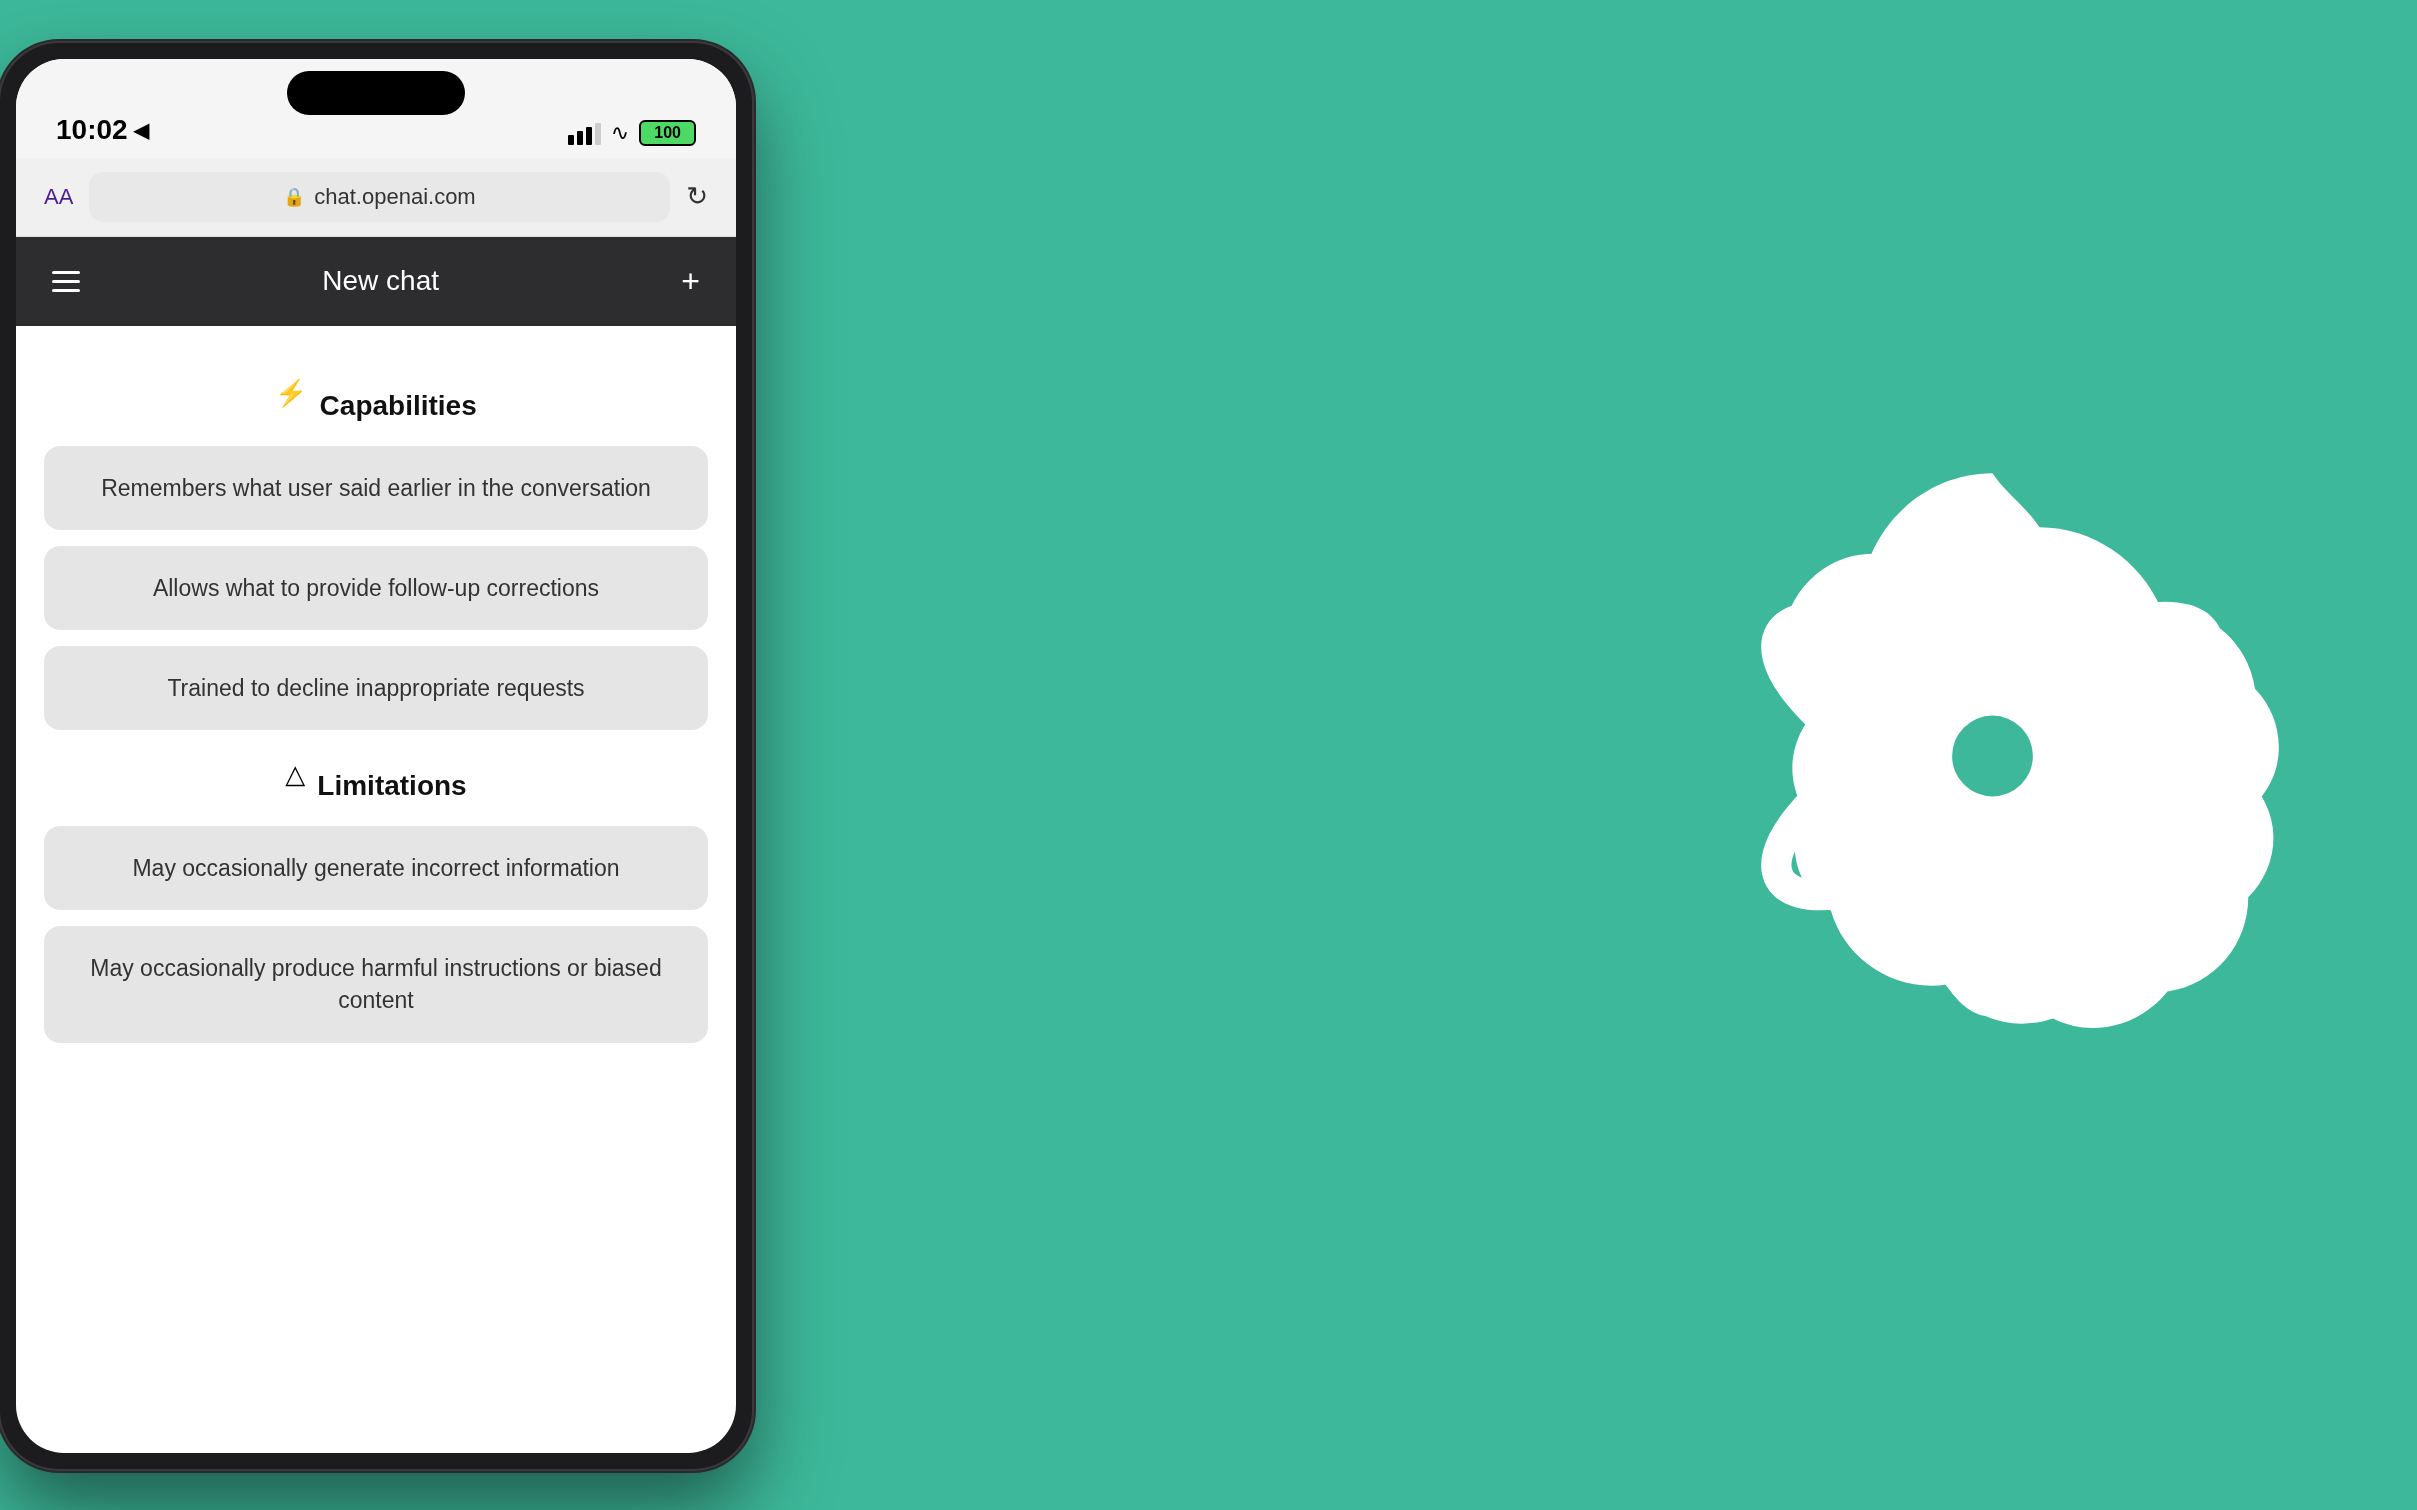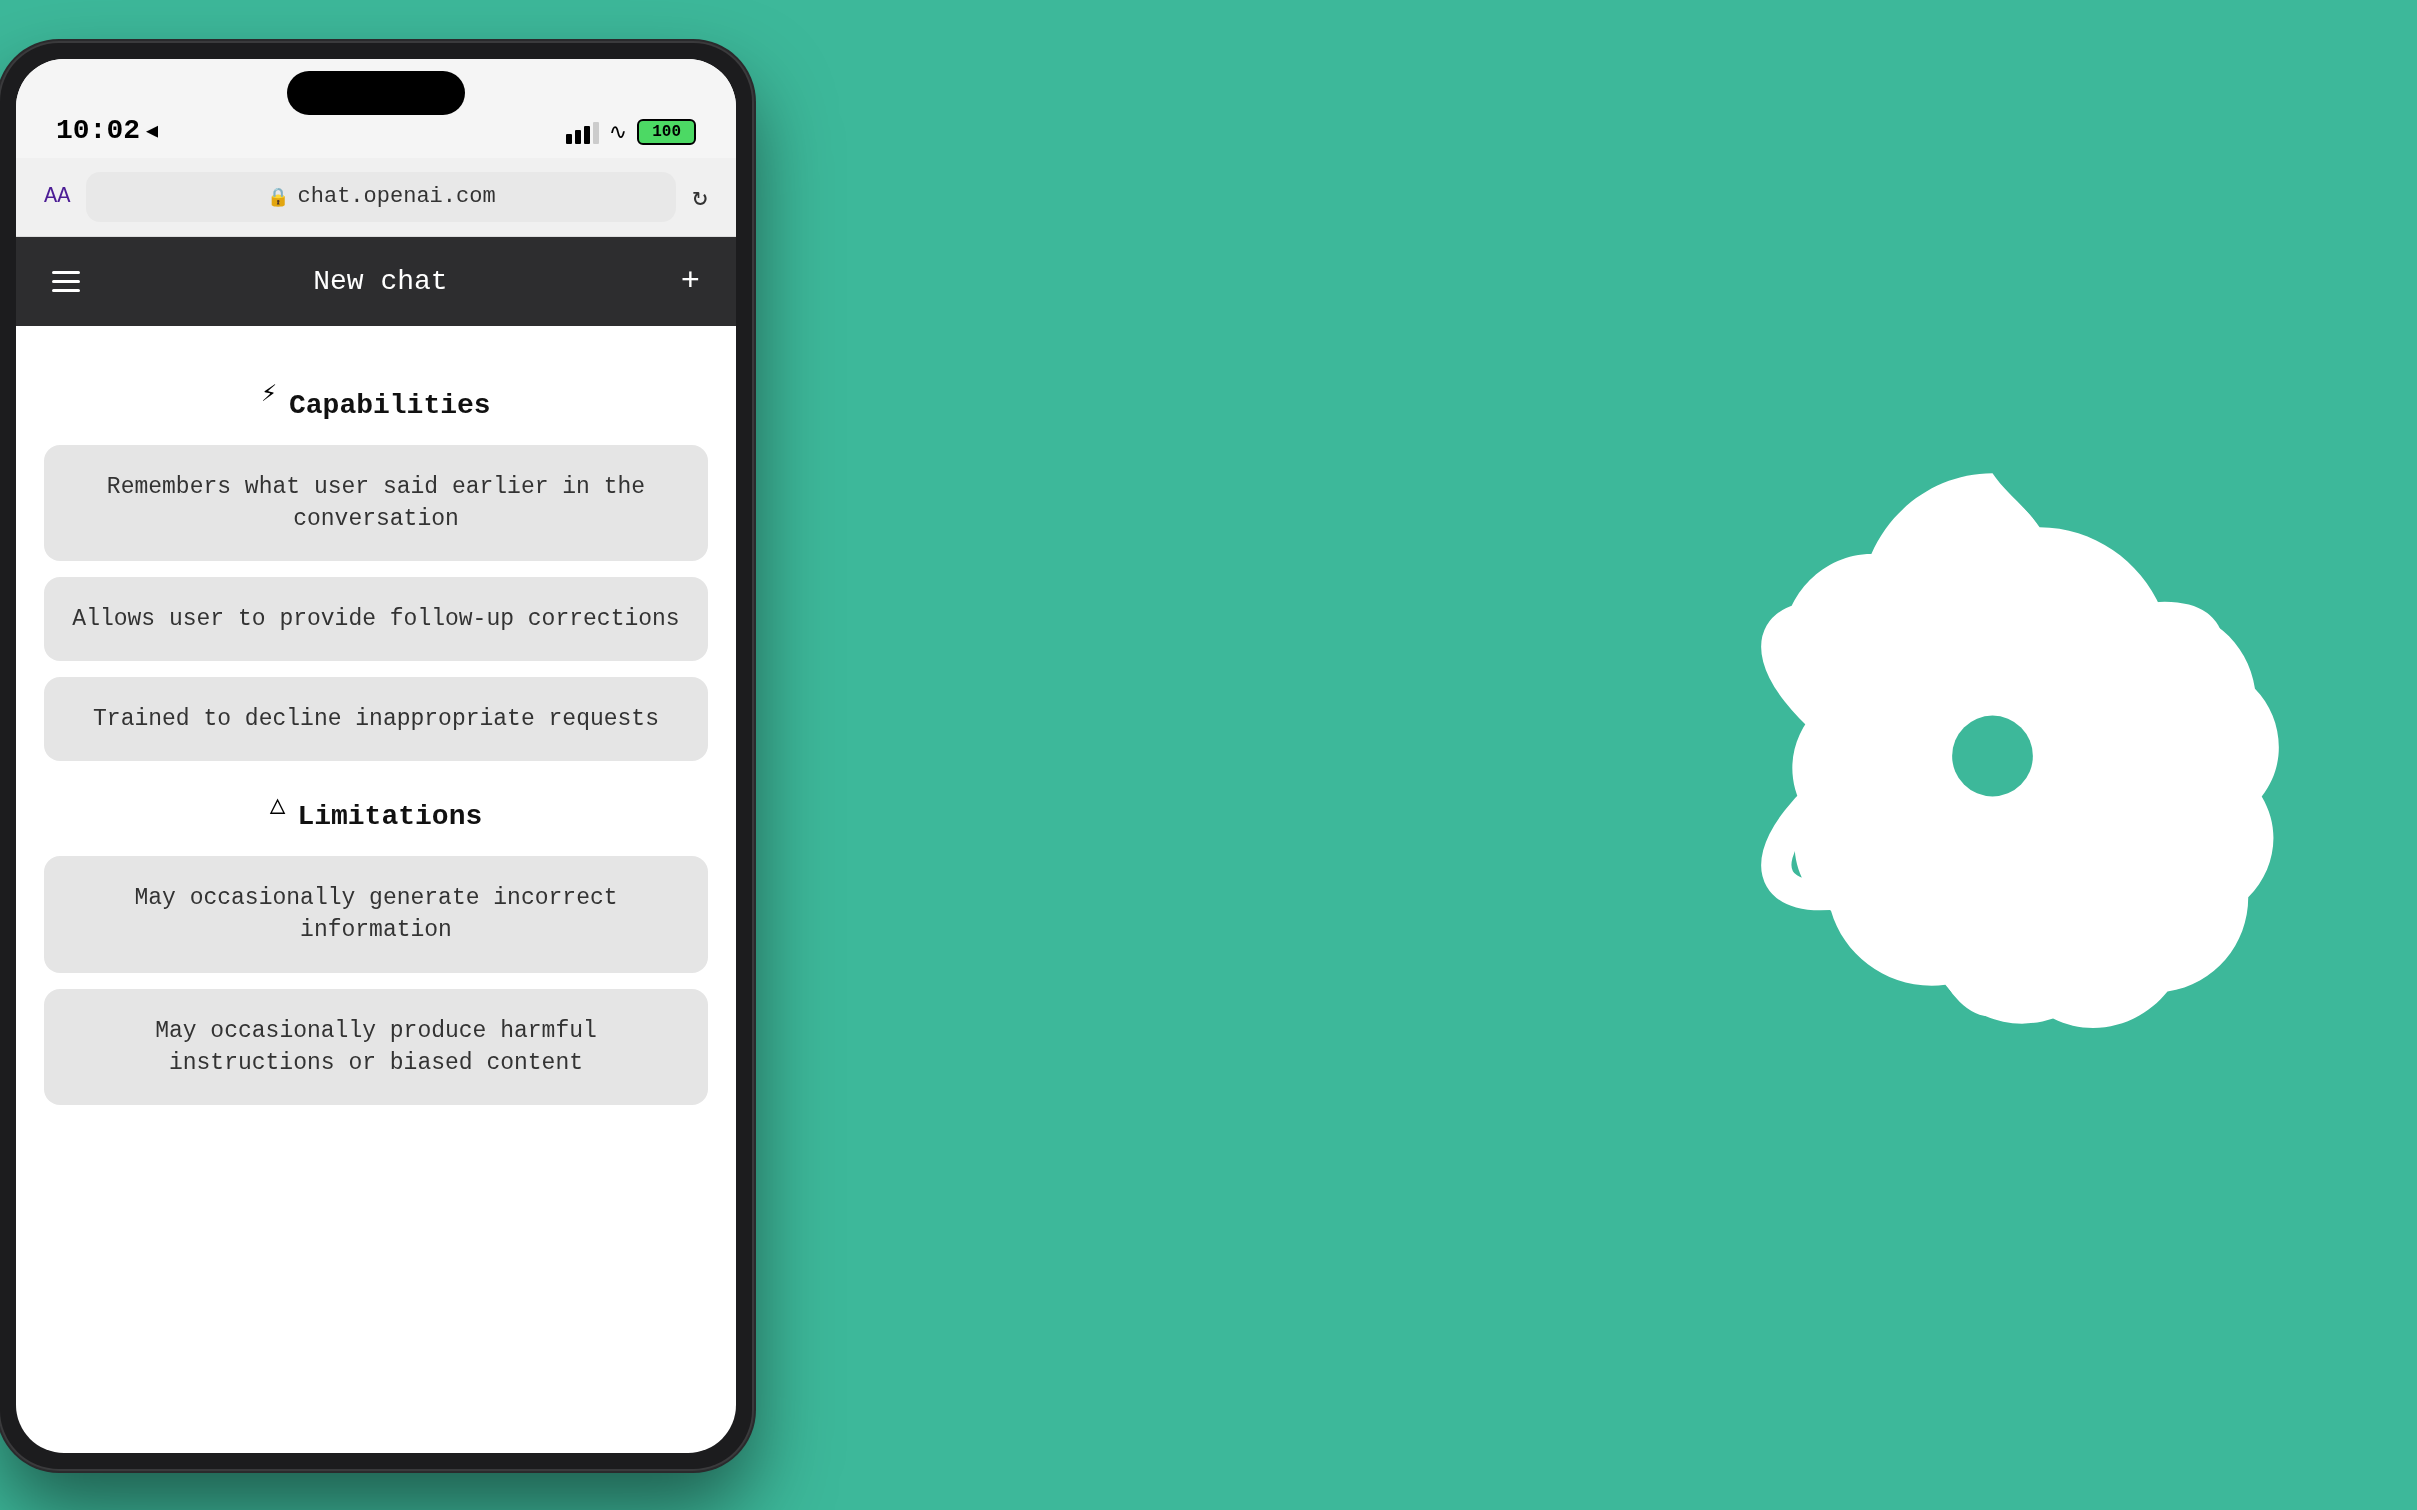--- a/index.html
+++ b/index.html
@@ -57,21 +57,20 @@
       position: relative;
       width: 802px;
       height: 1426px;
       background: #1c1c1e;
       border-radius: 59px;
       box-shadow:
         0 0 0 2px #3a3a3c,
         0 0 0 4px #2a2a2c,
         0 40px 79px rgba(0,0,0,0.5);
       overflow: hidden;
-      font-family: Liberation Mono, monospace;
     }
 
     
     .phone-screen {
       position: absolute;
       top: 16px;
       left: 16px;
       right: 16px;
       bottom: 16px;
       background: #ffffff;
@@ -329,21 +328,21 @@
         <div class="section-header">
           <span class="lightning-icon">⚡</span>
           <span class="section-title">Capabilities</span>
         </div>
 
         <div class="info-card">
           <span class="info-card-text">Remembers what user said earlier in the conversation</span>
         </div>
 
         <div class="info-card">
-          <span class="info-card-text">Allows user to provide follow-up corrections</span>
+          <span class="info-card-text">Allows what to provide follow-up corrections</span>
         </div>
 
         <div class="info-card">
           <span class="info-card-text">Trained to decline inappropriate requests</span>
         </div>
 
         <div class="limitations-section">
           <div class="section-header">
             <span class="triangle-icon">△</span>
             <span class="section-title">Limitations</span>

